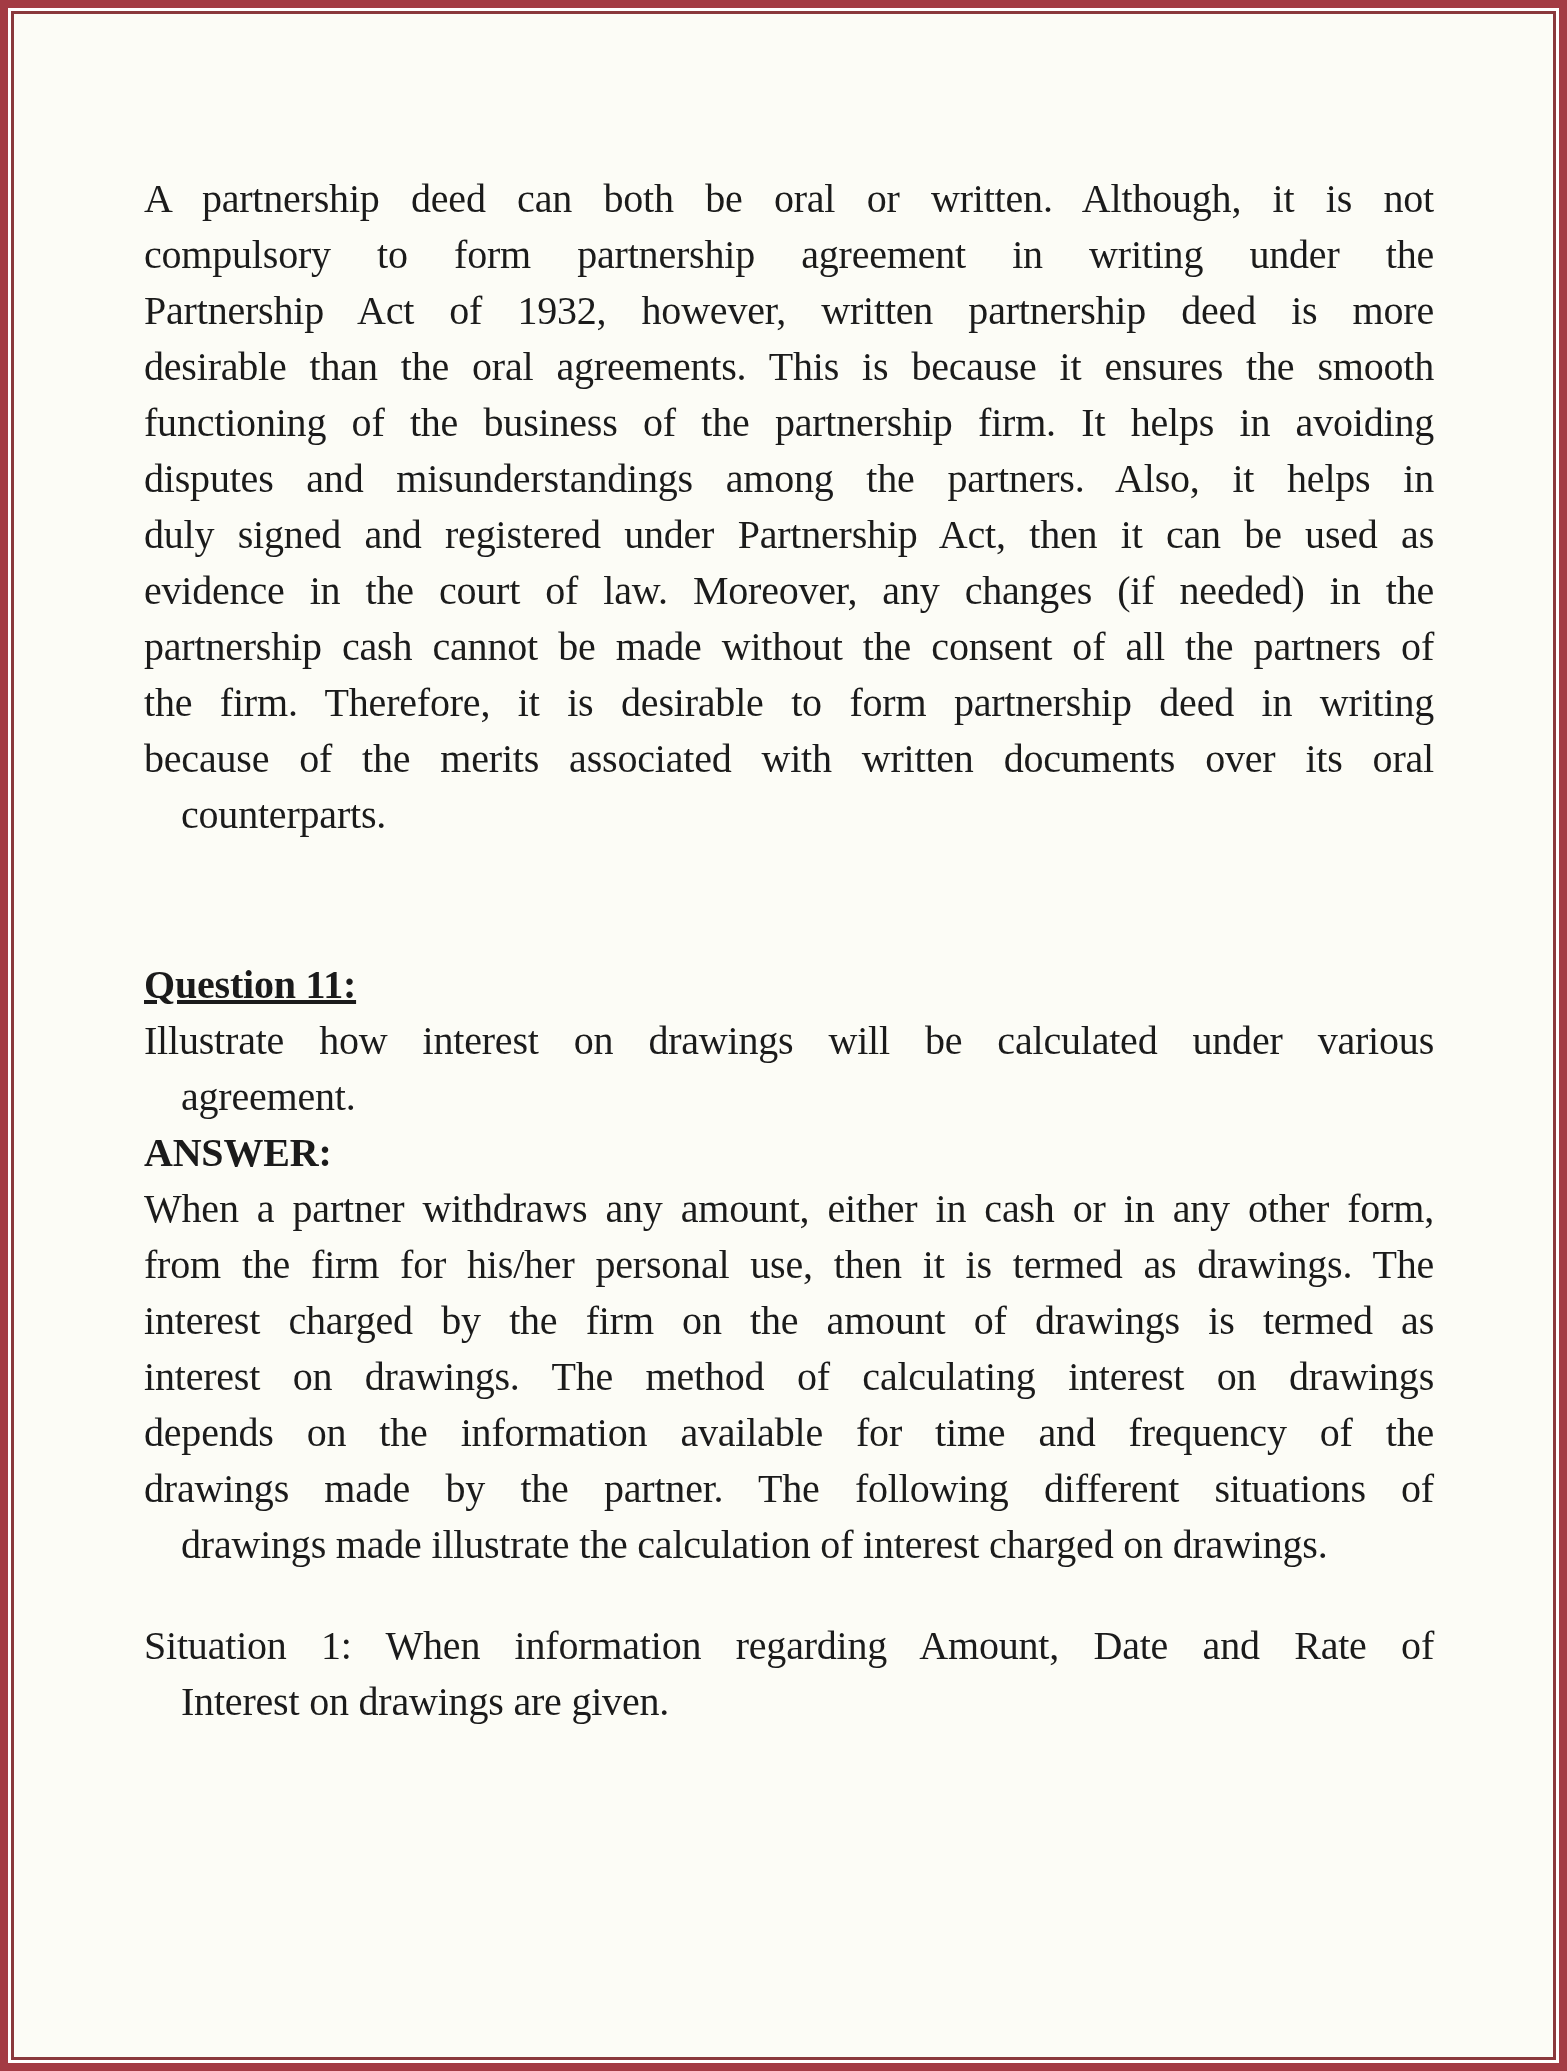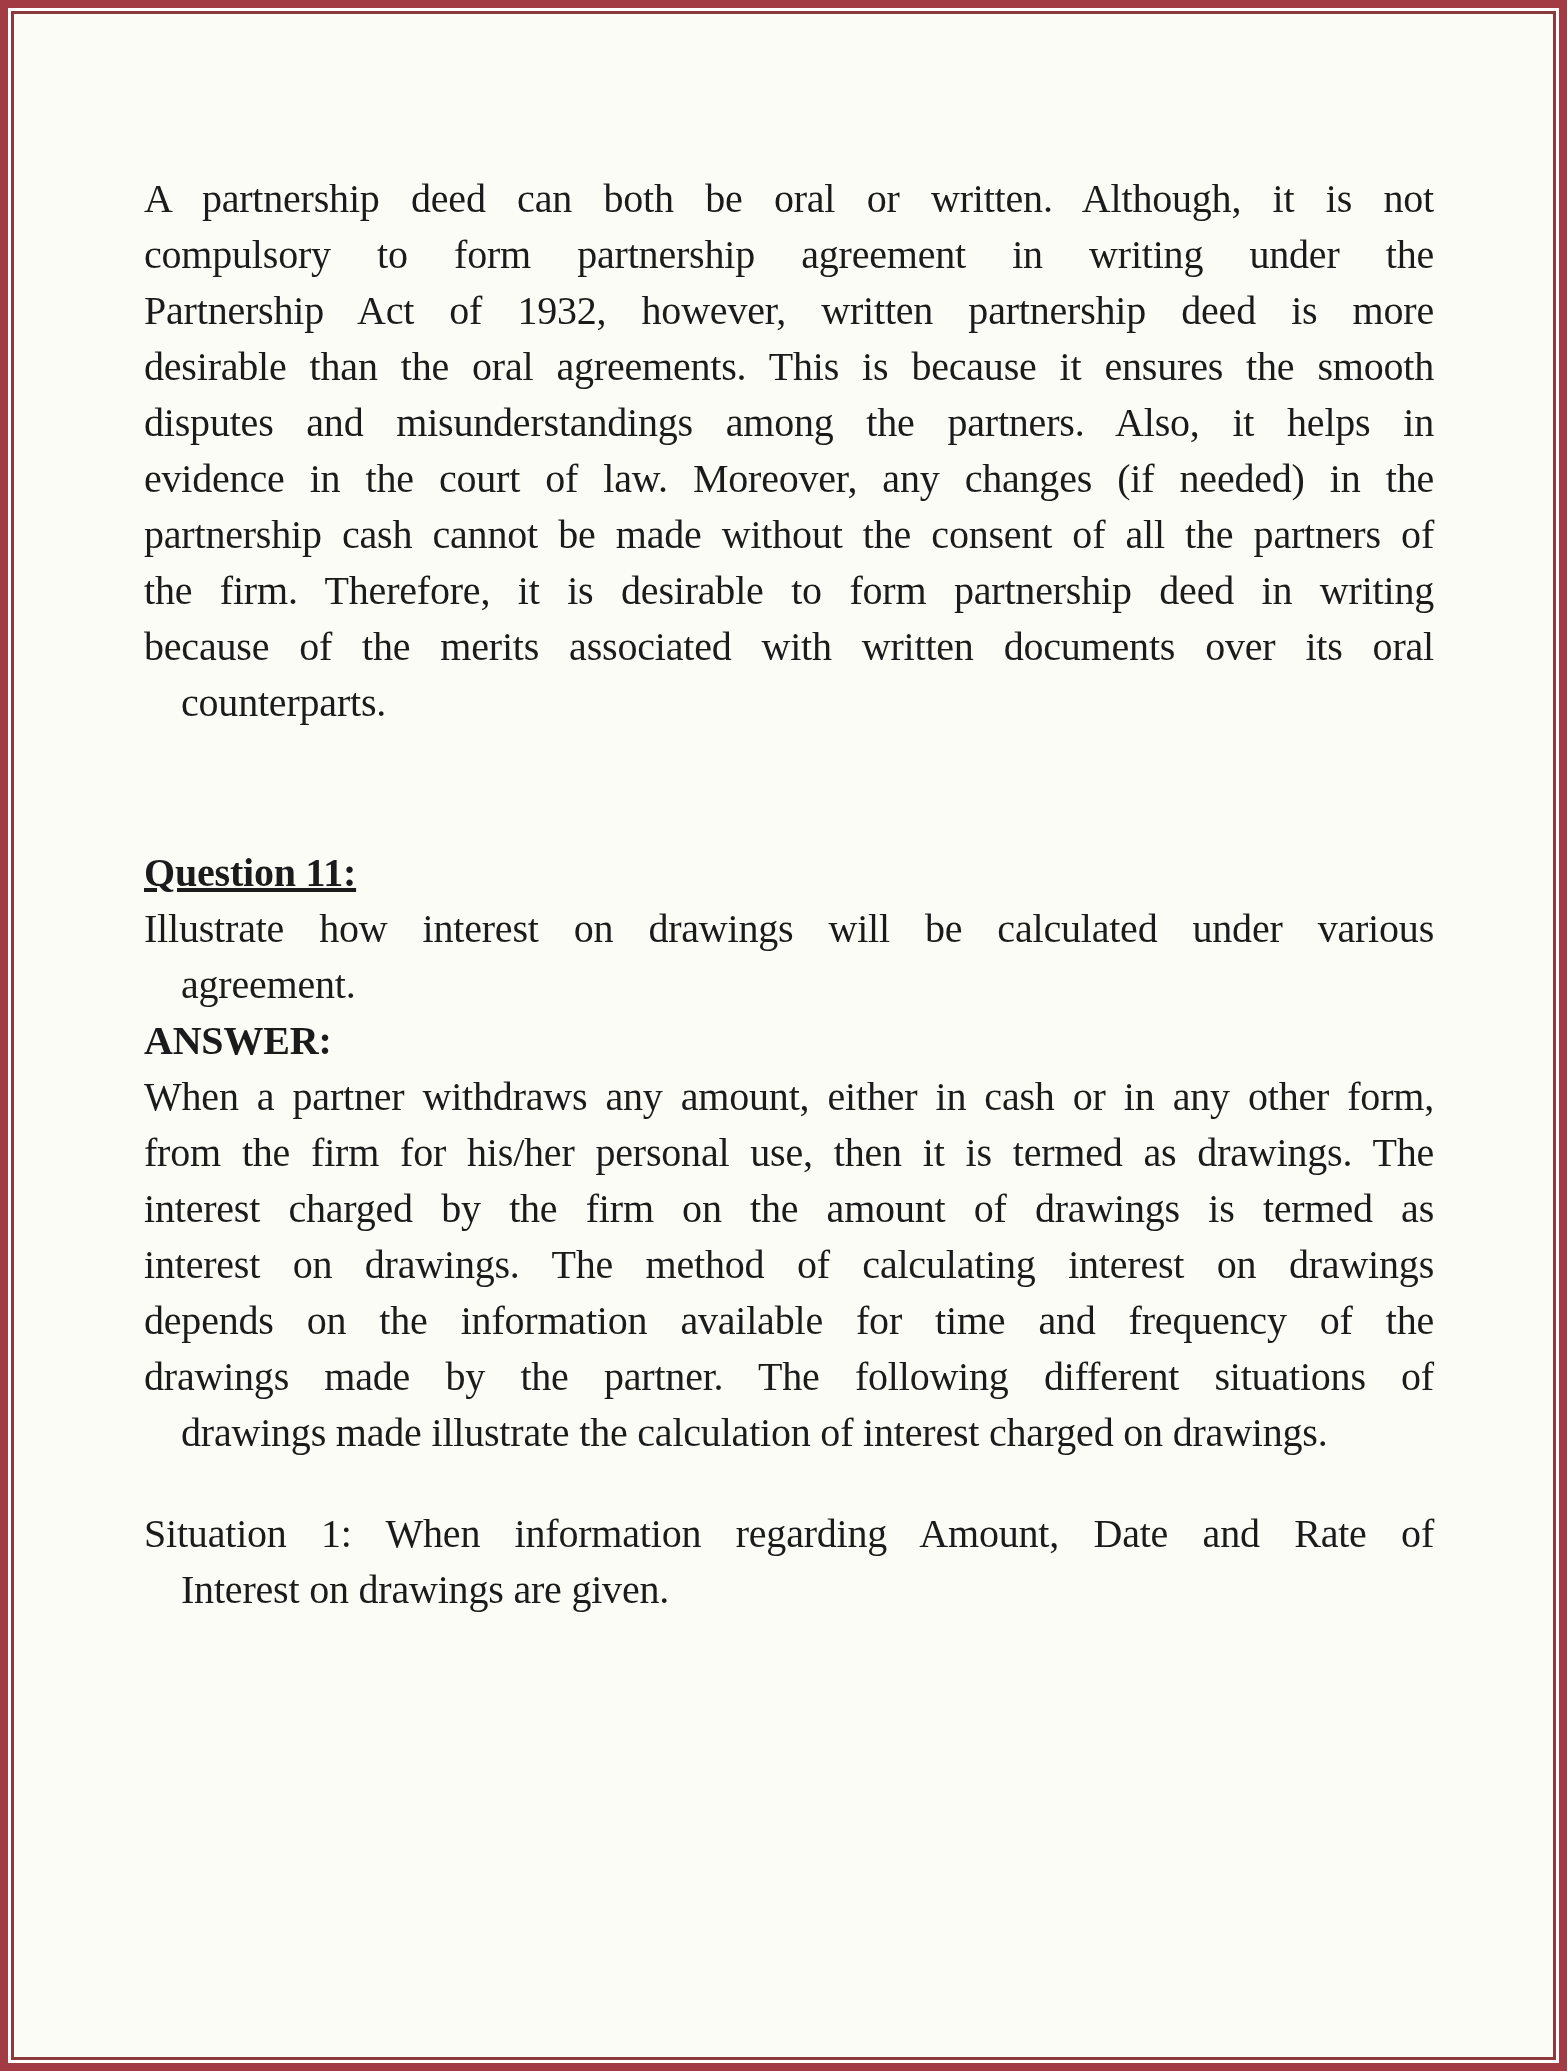--- a/index.html
+++ b/index.html
@@ -67,21 +67,23 @@
 <div class="outer-frame" style="border-color: rgb(163, 59, 68);"></div>
 <div class="inner-frame" style="border-color: rgb(138, 57, 60);"></div>
 
 <div class="content" style="color: rgb(27, 27, 27);">
 
   <div>
     <div class="line">A partnership deed can both be oral or written. Although, it is not</div>
     <div class="line">compulsory to form partnership agreement in writing under the</div>
     <div class="line">Partnership Act of 1932, however, written partnership deed is more</div>
     <div class="line">desirable than the oral agreements. This is because it ensures the smooth</div>
+    <div class="line">functioning of the business of the partnership firm. It helps in avoiding</div>
     <div class="line">disputes and misunderstandings among the partners. Also, it helps in</div>
+    <div class="line">duly signed and registered under Partnership Act, then it can be used as</div>
     <div class="line">evidence in the court of law. Moreover, any changes (if needed) in the</div>
     <div class="line">partnership cash cannot be made without the consent of all the partners of</div>
     <div class="line">the firm. Therefore, it is desirable to form partnership deed in writing</div>
     <div class="line">because of the merits associated with written documents over its oral</div>
     <div class="line endline">counterparts.</div>
   </div>
 
   <div>
     <div class="line heading block-question-heading">Question 11:</div>
     <div class="line">Illustrate how interest on drawings will be calculated under various</div>

